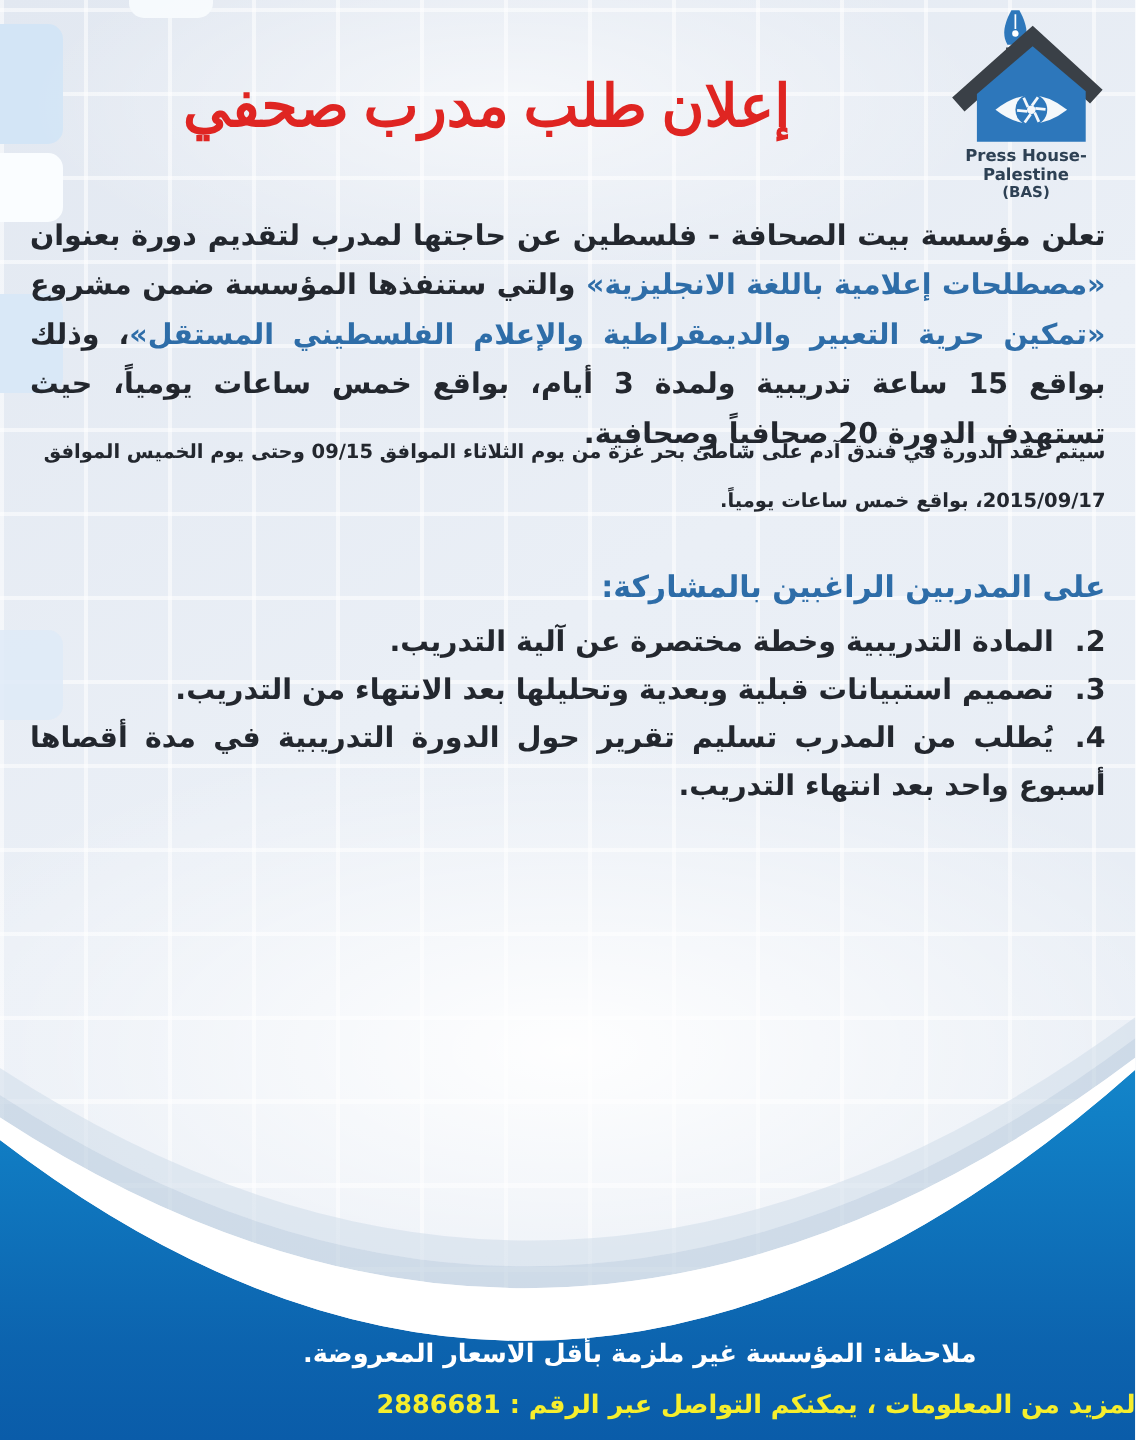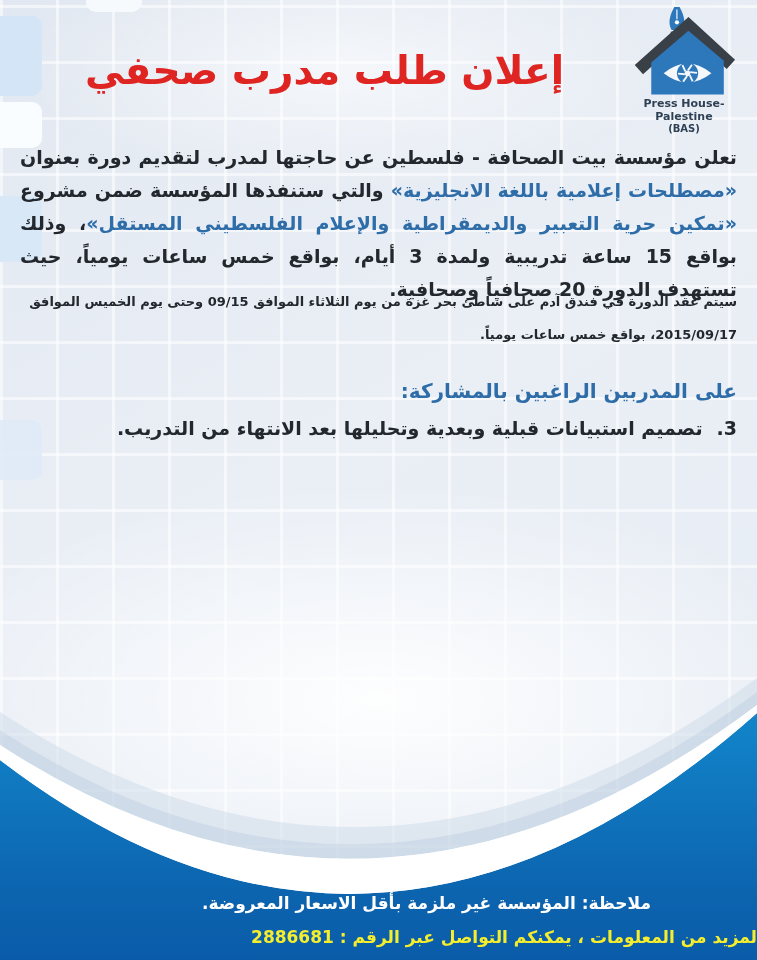--- a/index.html
+++ b/index.html
@@ -17,21 +17,21 @@
   .t4{left:-16px;top:420px;width:58px;height:60px;background:#deeaf7;opacity:.85;}
   .t5{left:86px;top:-28px;width:56px;height:40px;background:#f6fafd;}
   .glow-bottom{position:absolute;left:378px;top:700px;width:940px;height:430px;
     transform:translate(-50%,-50%);border-radius:50%;
     background:radial-gradient(closest-side,rgba(255,255,255,.95),rgba(255,255,255,0));}
   .glow-top{position:absolute;left:340px;top:70px;width:640px;height:240px;
     transform:translate(-50%,-50%);border-radius:50%;
     background:radial-gradient(closest-side,rgba(255,255,255,.6),rgba(255,255,255,0));}
 
   .title{position:absolute;top:48px;left:30px;right:138px;direction:rtl;
-    text-align:center;font-size:39px;font-weight:bold;color:#df2522;}
+    text-align:center;font-size:39px;font-weight:bold;color:#df2522;font-family:Liberation Serif, serif;}
 
   .logo{position:absolute;top:6px;right:10px;width:126px;text-align:center;line-height:1.15;}
   .logo svg{display:block;margin:0 auto;}
   .logo-ar{font-size:11.5px;font-weight:bold;color:#2a3542;direction:rtl;}
   .logo-en{font-size:11px;font-weight:bold;color:#2e4154;}
   .logo-bas{font-size:10px;font-weight:bold;color:#2e4154;}
 
   .p1{position:absolute;top:141px;right:20px;left:20px;direction:rtl;
     text-align:justify;font-size:19px;font-weight:bold;color:#23272e;line-height:33px;}
   .hl{color:#2e6da8;}
@@ -117,20 +117,22 @@
     <div class="logo-bas">(BAS)</div>
   </div>
 
   <div class="p1"><span>تعلن مؤسسة بيت الصحافة - فلسطين عن حاجتها لمدرب لتقديم دورة بعنوان </span><span class="hl">«مصطلحات إعلامية باللغة الانجليزية»</span><span> والتي ستنفذها المؤسسة ضمن مشروع </span><span class="hl">«تمكين حرية التعبير والديمقراطية والإعلام الفلسطيني المستقل»</span><span>، وذلك بواقع 15 ساعة تدريبية ولمدة 3 أيام، بواقع خمس ساعات يومياً، حيث تستهدف الدورة 20 صحافياً وصحافية.</span></div>
 
   <div class="p2">سيتم عقد الدورة في فندق آدم على شاطئ بحر غزة من يوم الثلاثاء الموافق 09/15 وحتى يوم الخميس الموافق 2015/09/17، بواقع خمس ساعات يومياً.</div>
 
   <div class="req-head">على المدربين الراغبين بالمشاركة:</div>
 
   <div class="req-list">
+    <div class="req-item"><span class="num">2.</span><span>المادة التدريبية وخطة مختصرة عن آلية التدريب.</span></div>
     <div class="req-item"><span class="num">3.</span><span>تصميم استبيانات قبلية وبعدية وتحليلها بعد الانتهاء من التدريب.</span></div>
+    <div class="req-item"><span class="num">4.</span><span>يُطلب من المدرب تسليم تقرير حول الدورة التدريبية في مدة أقصاها أسبوع واحد بعد انتهاء التدريب.</span></div>
   </div>
 
 
   <div class="note-white">ملاحظة: المؤسسة غير ملزمة بأقل الاسعار المعروضة.</div>
   <div class="note-yellow">لمزيد من المعلومات ، يمكنكم التواصل عبر الرقم : 2886681</div>
 
 </div>
 
 </body></html>

